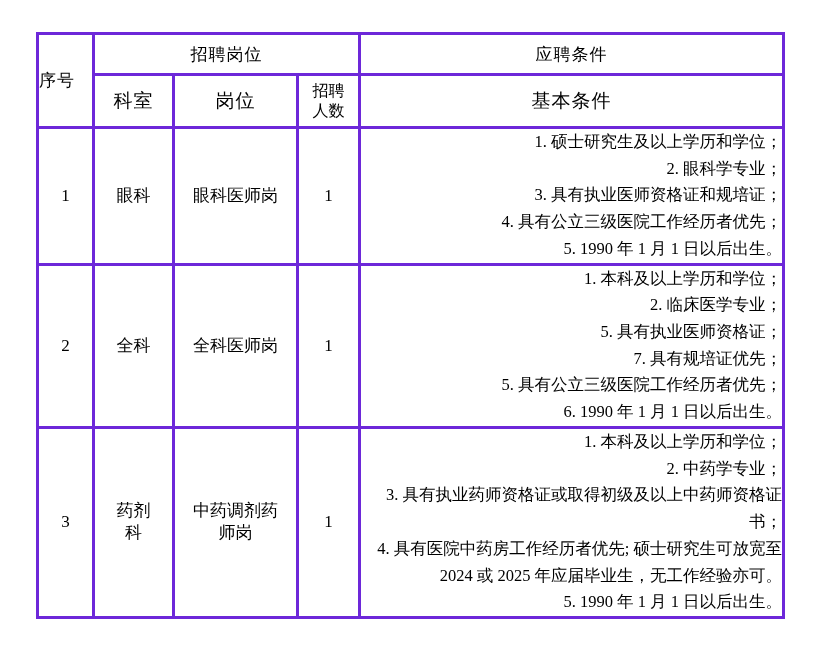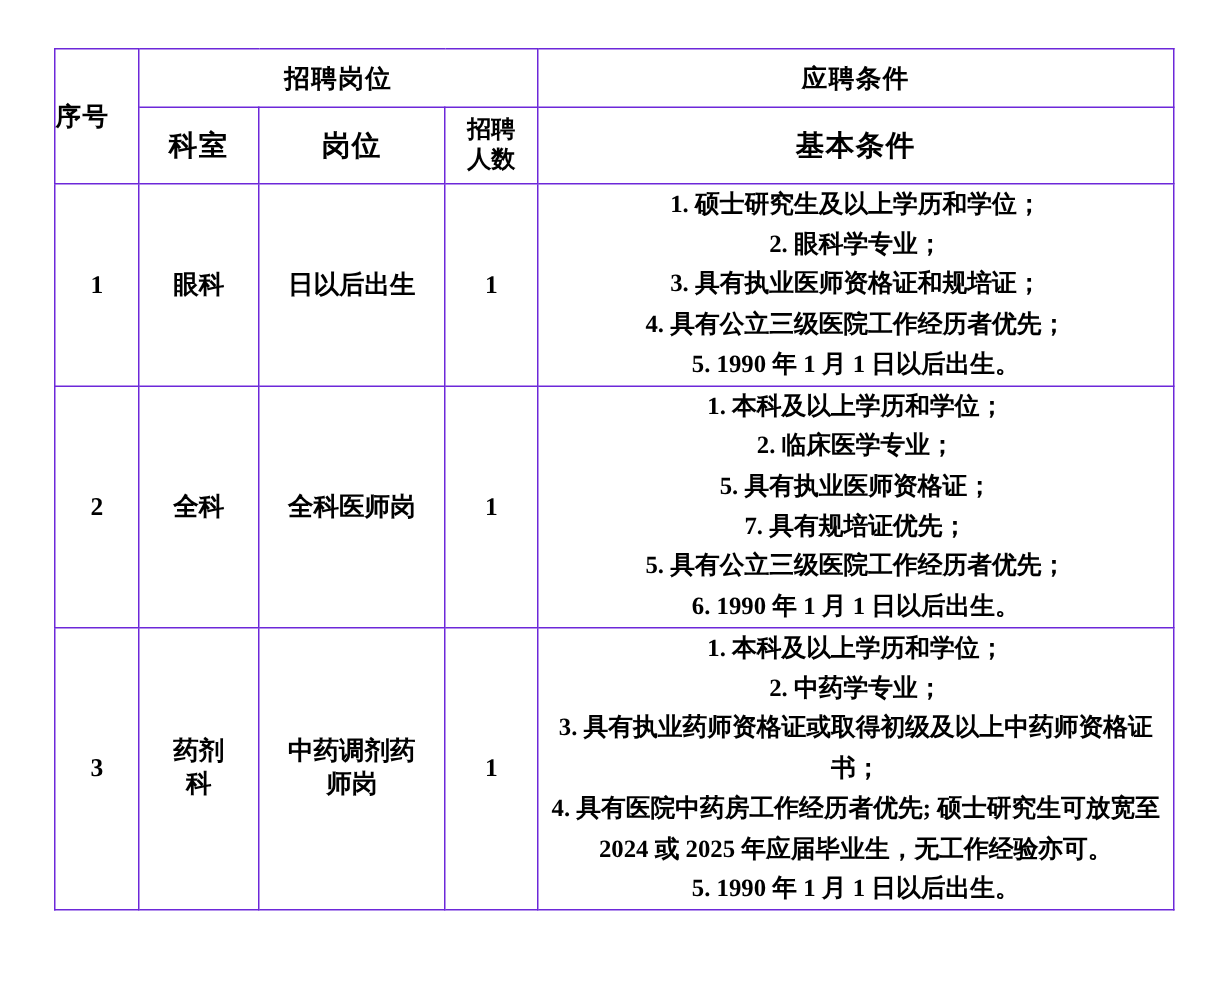--- a/index.html
+++ b/index.html
@@ -21,23 +21,23 @@
     box-sizing: border-box;
     padding: 32px 32px 0 36px;
   }
   table.recruit {
     border-collapse: collapse;
     width: 746px;
     table-layout: fixed;
     margin: 0;
   }
   table.recruit td, table.recruit th {
-    border: 1px solid #6d28d9;
+    border: 3px solid #6d28d9;
     padding: 0;
-    font-weight: bold;
+    font-weight: normal;
     vertical-align: middle;
   }
   .c-seq { width: 56px; }
   .c-dept { width: 80px; }
   .c-post { width: 124px; }
   .c-num { width: 62px; }
   .c-cond { width: 424px; }
 
   .hdr-group {
     text-align: center;
@@ -61,21 +61,21 @@
     text-align: left;
     font-size: 17px;
     letter-spacing: 1px;
   }
   .cell-center {
     text-align: center;
     font-size: 17px;
     line-height: 1.3;
   }
   .cell-cond {
-    text-align: center;
+    text-align: right;
     font-size: 16.5px;
     line-height: 1.62;
     padding: 6px 8px 6px 10px;
   }
   .cond-line {
     white-space: normal;
   }
   .narrow-wrap {
     display: inline-block;
     line-height: 1.2;
@@ -105,21 +105,21 @@
         <td class="hdr-sub narrow">
           <span class="narrow-wrap">招聘</span><br>
           <span class="narrow-wrap">人数</span>
         </td>
         <td class="hdr-sub">基本条件</td>
       </tr>
 
       <tr>
         <td class="cell-center">1</td>
         <td class="cell-center">眼科</td>
-        <td class="cell-center">日以后出生</td>
+        <td class="cell-center">眼科医师岗</td>
         <td class="cell-center">1</td>
         <td class="cell-cond">
           <div class="cond-line">1. 硕士研究生及以上学历和学位；</div>
           <div class="cond-line">2. 眼科学专业；</div>
           <div class="cond-line">3. 具有执业医师资格证和规培证；</div>
           <div class="cond-line">4. 具有公立三级医院工作经历者优先；</div>
           <div class="cond-line">5. 1990 年 1 月 1 日以后出生。</div>
         </td>
       </tr>
 

